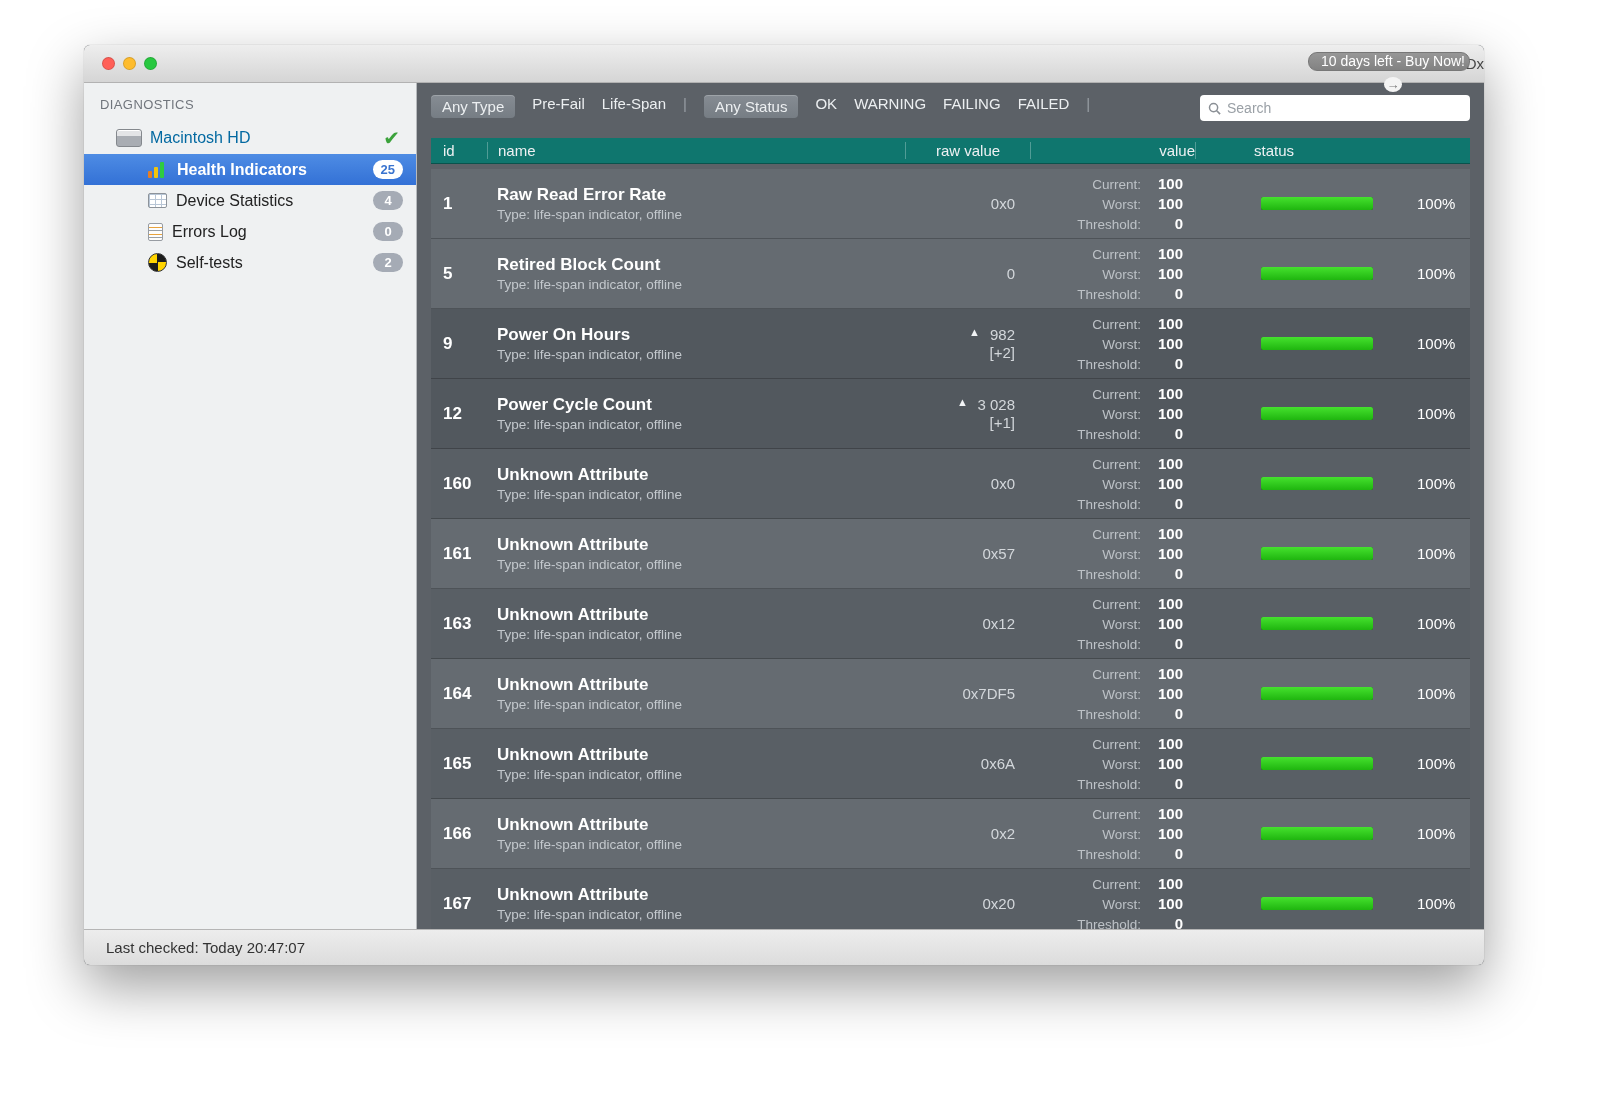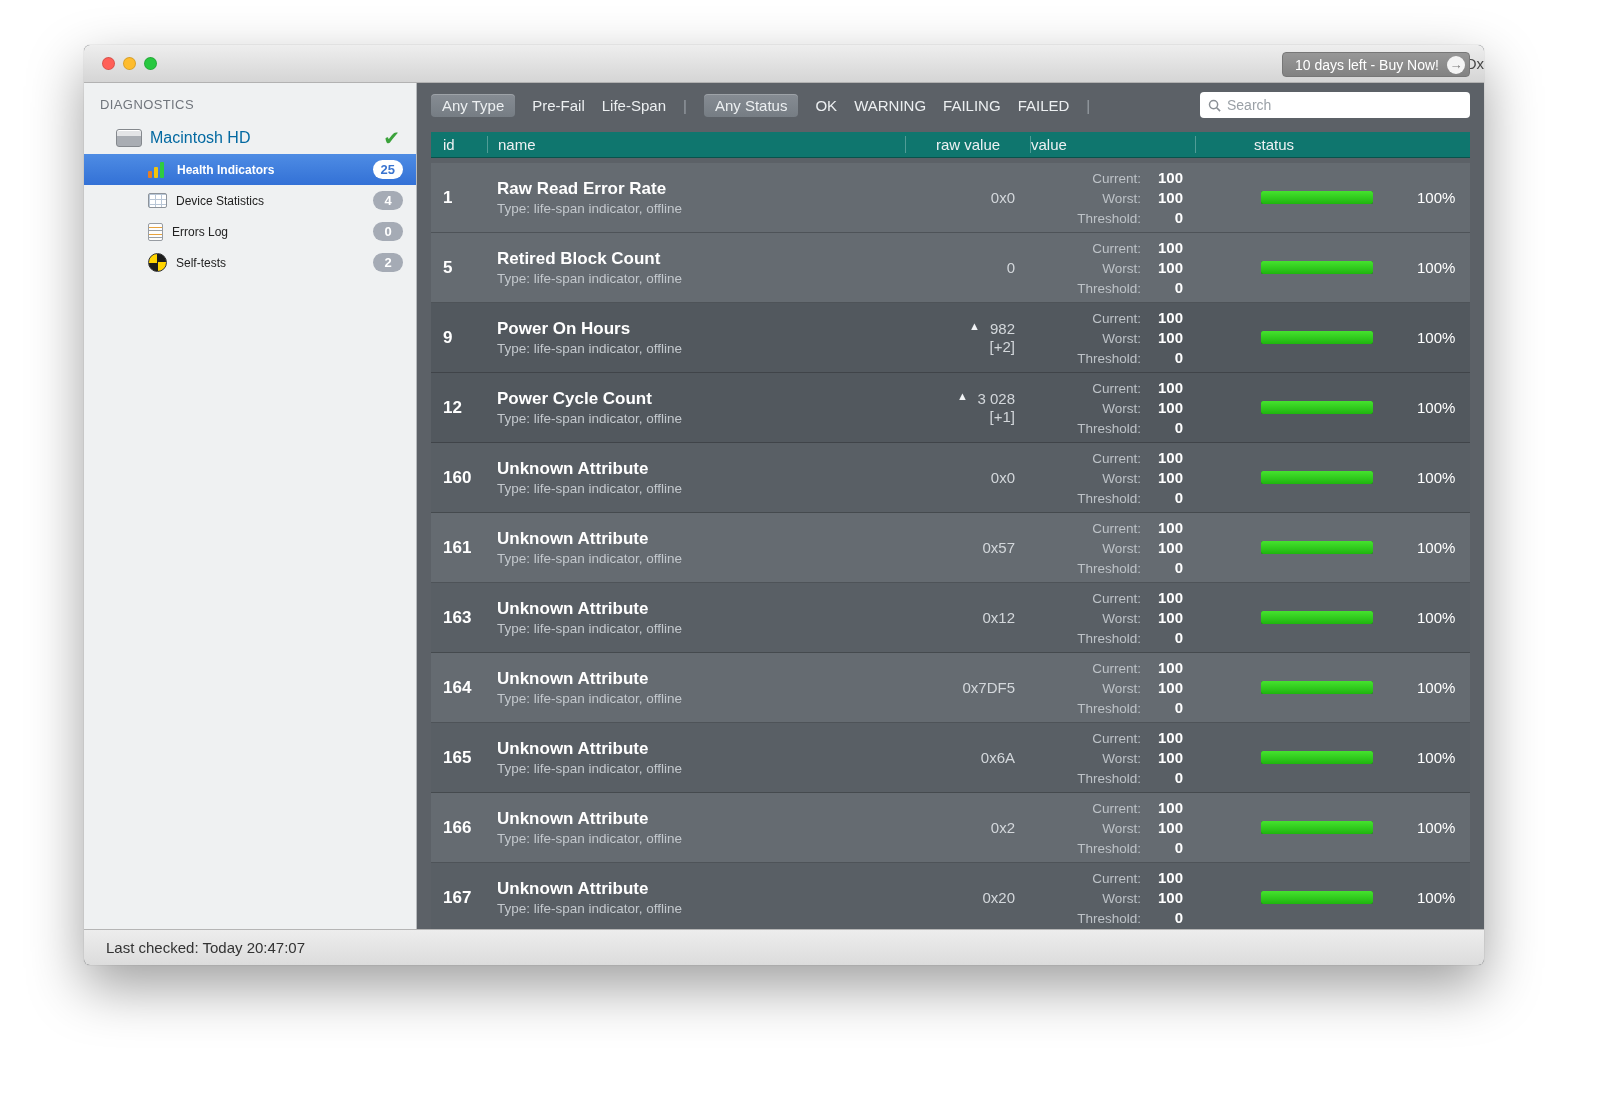--- a/index.html
+++ b/index.html
@@ -18,43 +18,43 @@
     height:38px; flex:0 0 38px; position:relative;
     background:linear-gradient(#eeeeee,#d5d5d5);
     border-bottom:1px solid #b2b2b2;
     display:flex; align-items:center; justify-content:flex-end;
   }
   .traffic { position:absolute; left:18px; top:0; height:100%; display:flex; align-items:center; gap:8px; }
   .light { width:13px; height:13px; border-radius:50%; border:1px solid rgba(0,0,0,.15); cursor:default; }
   .light.red { background:#ff5f57; } .light.yellow { background:#febc2e; } .light.green { background:#28c840; }
   .win-title { font-size:15px; color:#474747; font-weight:500; }
   .buy-pill {
-    position:absolute; right:14px; top:7px; height:25px;
+    position:absolute; right:14px; top:7px; height:19px;
     background:linear-gradient(#979797,#828282); border:1px solid #777;
-    border-radius:4px; color:#fff; font-size:14px;
-    display:flex; align-items:center; gap:8px; padding:0 4px 0 12px; cursor:pointer;
+    border-radius:9px; color:#fff; font-size:14px;
+    display:flex; align-items:center; gap:8px; padding:0 4px 0 12px; cursor:pointer;flex-direction:column;
   }
   .buy-arrow {
     width:18px; height:18px; border-radius:50%; background:#f4f4f4; color:#7c7c7c;
     display:flex; align-items:center; justify-content:center; font-size:13px; font-weight:bold;
   }
 
   
   .content { flex:1 1 auto; display:flex; min-height:0; }
 
   
   .sidebar { flex:0 0 333px; background:#eff1f2; border-right:1px solid #b7babd; padding-top:14px; overflow:hidden; }
   .sb-header { font-size:13px; font-weight:normal; color:#70757c; letter-spacing:.4px; padding-left:16px; margin-bottom:10px; }
   .sb-device { height:32px; display:flex; align-items:center; padding-left:32px; gap:8px; position:relative; cursor:default; }
   .sb-device-label { font-size:16px; color:#0369a1; font-weight:500; }
   .hd-icon { width:26px; height:18px; border-radius:3px; border:1px solid #84888d;
     background:linear-gradient(#e3e4e6 0 35%, #a9adb3 35% 100%); box-shadow:inset 0 1px 0 #fff; }
   .check-icon { position:absolute; right:16px; color:#3ba23b; font-size:20px; font-weight:bold; }
   .sb-item { height:31px; display:flex; align-items:center; padding-left:64px; gap:9px; position:relative; cursor:pointer; }
-  .sb-item-label { font-size:12px; color:#222; }
+  .sb-item-label { font-size:16px; color:#222; }
   .sb-item.selected { background:linear-gradient(#4e8ce4,#3371d6); }
   .sb-item.selected .sb-item-label { color:#fff; font-weight:bold; }
   .badge { position:absolute; right:13px; min-width:30px; text-align:center; font-size:13px; font-weight:bold;
     color:#fff; background:#a5abb5; border-radius:10px; padding:2px 8px; }
   .sb-item.selected .badge { background:#fff; color:#3a74cf; }
   .ic { flex:0 0 auto; }
   .bars-icon { width:20px; height:17px; display:flex; align-items:flex-end; gap:2px; }
   .bars-icon i { display:block; width:4px; border-radius:1px; }
   .bars-icon i:nth-child(1){ height:7px; background:#e67e22; }
   .bars-icon i:nth-child(2){ height:11px; background:#f1c40f; }
@@ -64,39 +64,39 @@
     background-size:6px 5px; }
   .log-icon { width:15px; height:18px; background:#fdfdfd; border:1px solid #979ca2; border-radius:2px;
     background-image:repeating-linear-gradient(#fdfdfd 0 3px, #e8a33d 3px 4px, #fdfdfd 4px 6px, #9aa0a6 6px 7px);
     background-size:100% 100%; }
   .tests-icon { width:19px; height:19px; border-radius:50%; border:1px solid #333;
     background:conic-gradient(#1c1c1c 0 90deg, #ffd400 90deg 180deg, #1c1c1c 180deg 270deg, #ffd400 270deg 360deg); }
 
   
   .main { flex:1 1 auto; display:flex; flex-direction:column; background:#5c6167; min-width:0; }
 
-  .filterbar { flex:0 0 44px; display:flex; align-items:center; padding:0 14px; gap:17px; color:#eceff1; font-size:15px; }
+  .filterbar { flex:0 0 44px; display:flex; align-items:flex-start; padding:12px 14px; gap:17px; color:#eceff1; font-size:15px; }
   .filter { cursor:pointer; white-space:nowrap; }
   .filter.selected { background:linear-gradient(#868c93,#767d84); border-radius:4px; padding:3px 11px;
     box-shadow:inset 0 1px 0 rgba(255,255,255,.2); }
   .fsep { color:#989ea4; }
   .searchbox { margin-left:auto; width:270px; height:26px; background:#fff; border-radius:4px;
     display:flex; align-items:center; padding:0 8px; gap:6px; }
   .searchbox input { border:none; outline:none; flex:1; font-size:14px; color:#333; background:transparent;
     font-family:"Liberation Sans","DejaVu Sans",sans-serif; }
   .searchbox input::placeholder { color:#9aa0a6; }
 
   
   .thead { flex:0 0 26px; margin:5px 14px; background:#0f766e; display:flex; align-items:center;
     color:#eef1f3; font-size:15px; border-bottom:1px solid rgba(0,0,0,.3); }
   .thead > div { white-space:nowrap; }
   .h-id { width:56px; padding-left:12px; }
   .h-name { flex:1 1 auto; border-left:1px solid rgba(255,255,255,.28); padding-left:10px; }
   .h-raw { width:125px; text-align:center; border-left:1px solid rgba(255,255,255,.28); }
-  .h-value { width:165px; text-align:left; border-left:1px solid rgba(255,255,255,.28); }
+  .h-value { width:165px; text-align:right; border-left:1px solid rgba(255,255,255,.28); }
   .h-status { width:275px; padding-left:58px; border-left:1px solid rgba(255,255,255,.28); }
 
   .tbody { flex:1 1 auto; margin:0 14px; overflow:hidden; }
   .trow { height:70px; display:flex; align-items:center; border-bottom:1px solid rgba(0,0,0,.22); cursor:default; }
   .trow.shade-a { background:#656b71; }
   .trow.shade-b { background:#595f65; }
   .trow.shade-c { background:#52585e; }
   .c-id { width:56px; padding-left:12px; font-size:17px; font-weight:bold; color:#fff; }
   .c-name { flex:1 1 auto; padding-left:10px; min-width:0; }
   .nm { font-size:17px; font-weight:bold; color:#fff; margin-bottom:2px; }

